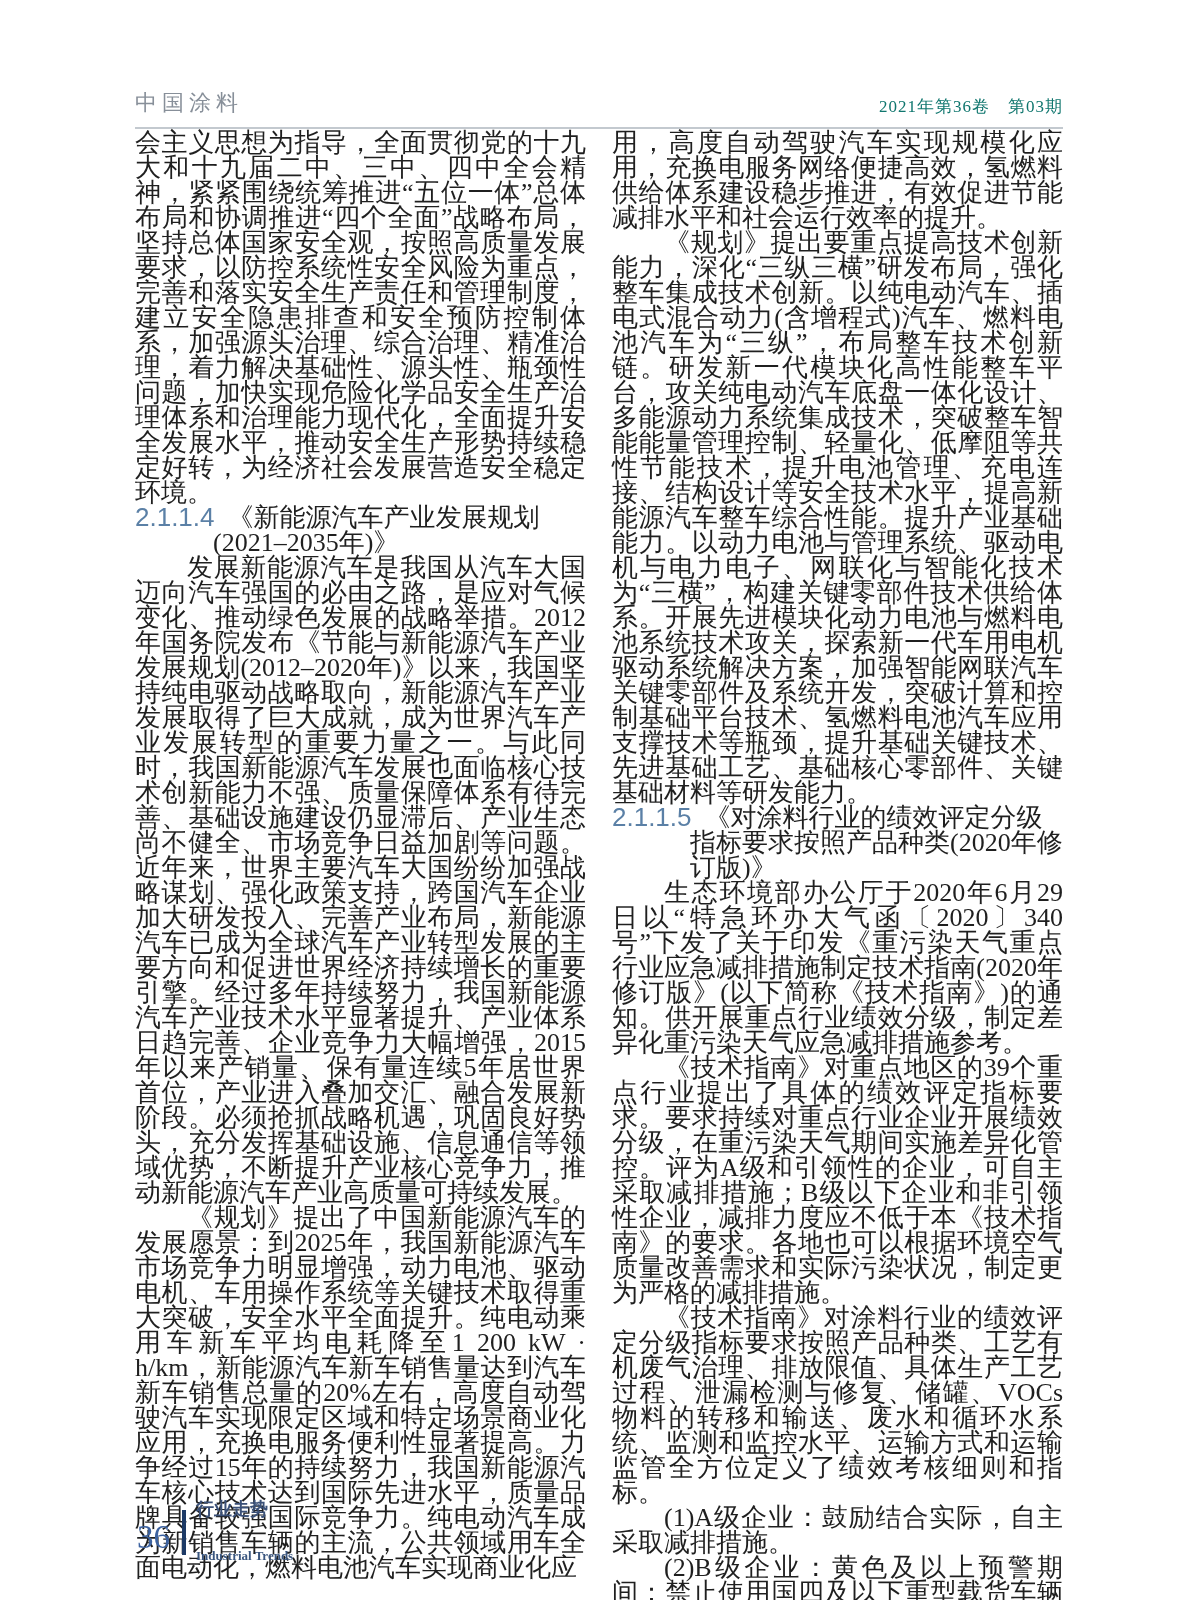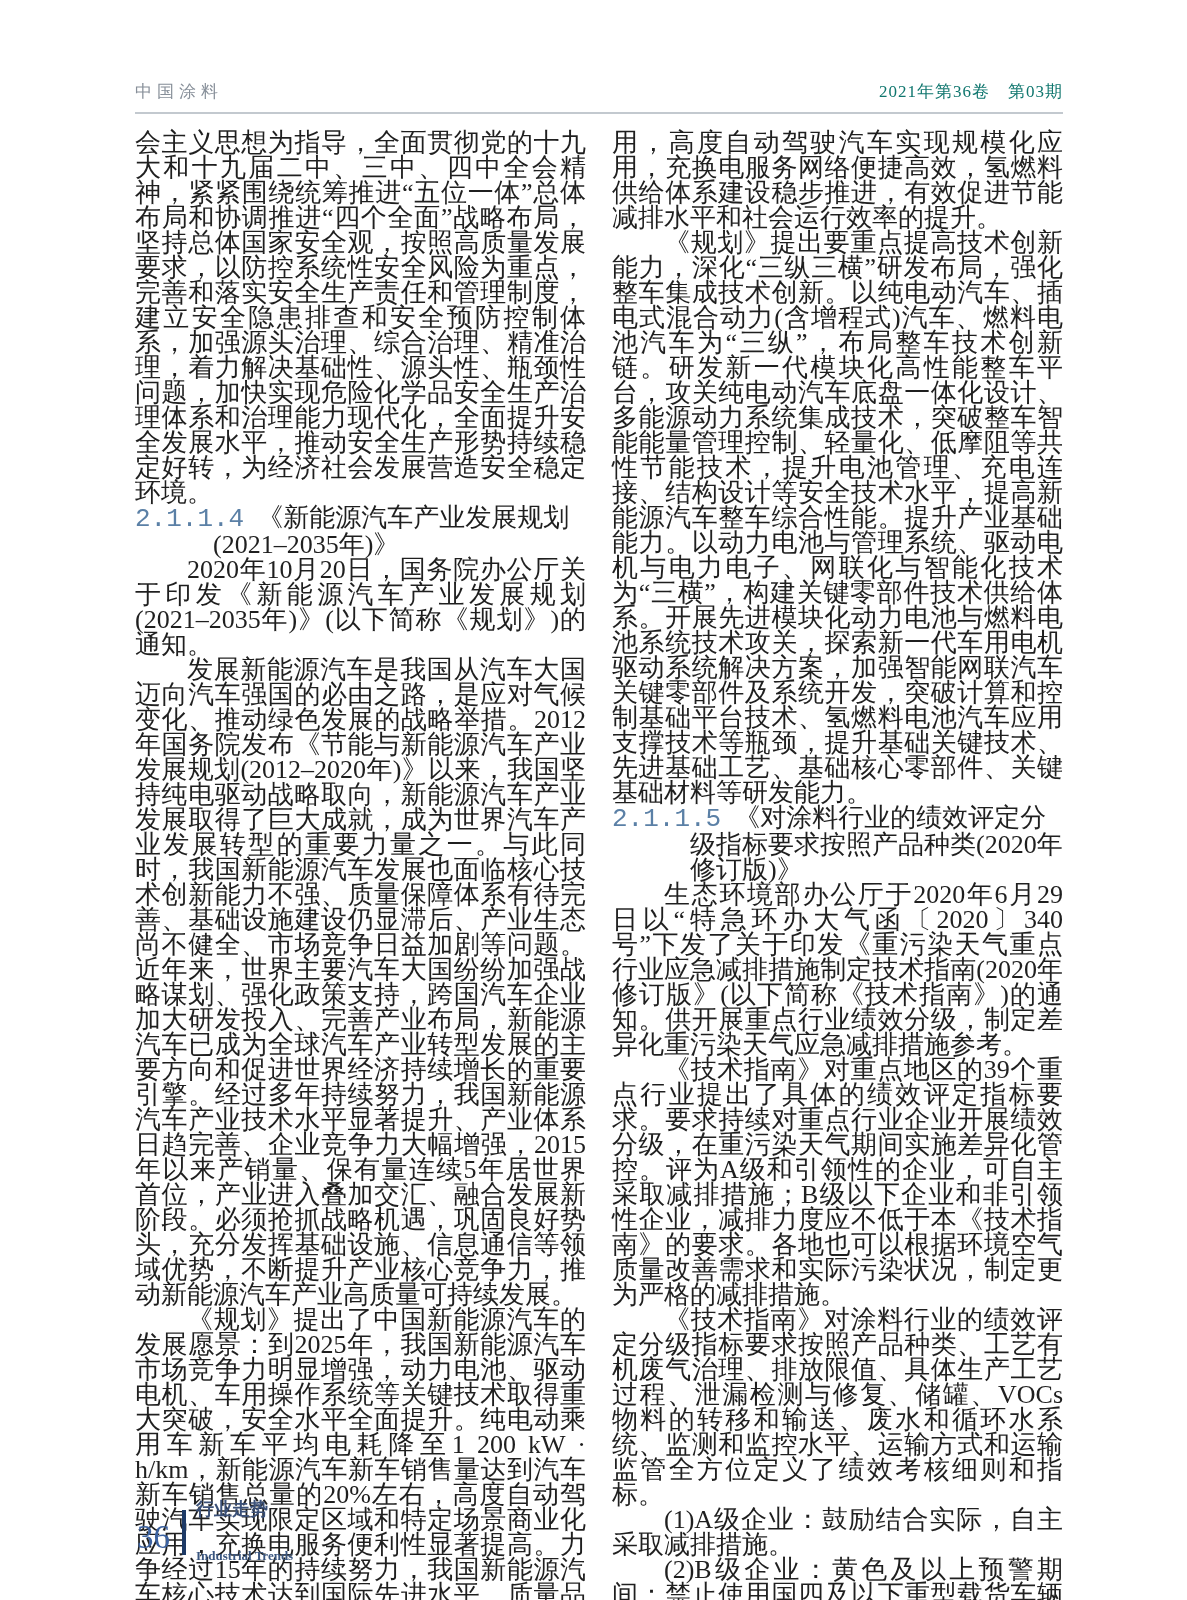--- a/index.html
+++ b/index.html
@@ -20,23 +20,24 @@
     left: 135px;
     right: 124px;
     top: 80px;
     display: flex;
     justify-content: space-between;
     align-items: flex-end;
     padding-bottom: 9px;
     border-bottom: 2px solid #c3c9cf;
   }
   .journal-title {
-    font-size: 17px;
+    font-size: 22px;
     color: #878f99;
     letter-spacing: 5px;
+    margin-top: 8px;
   }
   .issue-info {
     font-size: 17px;
     color: #0f766e;
     letter-spacing: 1px;
   }
 
   
   .content {
     position: absolute;
@@ -54,21 +55,21 @@
   }
   .col p { margin: 0; }
   .para-indent { text-indent: 2em; }
 
   .sec-heading {
     padding-left: 78px;
     text-indent: -78px;
     text-align: left;
   }
   .sec-num {
-    font-family: Liberation Mono, monospace;
+    font-family: Liberation Sans, sans-serif;
     color: #5b80a6;
     margin-right: 13px;
   }
 
   
   .page-footer {
     position: absolute;
     left: 137px;
     top: 1500px;
     display: flex;
@@ -109,21 +110,20 @@
   <div class="page-header">
     <span class="journal-title">中国涂料</span>
     <span class="issue-info">2021年第36卷　第03期</span>
   </div>
 
   <div class="content">
 
     <div class="col">
       <p>会主义思想为指导，全面贯彻党的十九大和十九届二中、三中、四中全会精神，紧紧围绕统筹推进“五位一体”总体布局和协调推进“四个全面”战略布局，坚持总体国家安全观，按照高质量发展要求，以防控系统性安全风险为重点，完善和落实安全生产责任和管理制度，建立安全隐患排查和安全预防控制体系，加强源头治理、综合治理、精准治理，着力解决基础性、源头性、瓶颈性问题，加快实现危险化学品安全生产治理体系和治理能力现代化，全面提升安全发展水平，推动安全生产形势持续稳定好转，为经济社会发展营造安全稳定环境。</p>
       <p class="sec-heading"><span class="sec-num">2.1.1.4</span><span>《新能源汽车产业发展规划(2021–2035年)》</span></p>
-      <p class="para-indent">2020年10月20日，国务院办公厅关于印发《新能源汽车产业发展规划(2021–2035年)》(以下简称《规划》)的通知。</p>
       <p class="para-indent">发展新能源汽车是我国从汽车大国迈向汽车强国的必由之路，是应对气候变化、推动绿色发展的战略举措。2012年国务院发布《节能与新能源汽车产业发展规划(2012–2020年)》以来，我国坚持纯电驱动战略取向，新能源汽车产业发展取得了巨大成就，成为世界汽车产业发展转型的重要力量之一。与此同时，我国新能源汽车发展也面临核心技术创新能力不强、质量保障体系有待完善、基础设施建设仍显滞后、产业生态尚不健全、市场竞争日益加剧等问题。近年来，世界主要汽车大国纷纷加强战略谋划、强化政策支持，跨国汽车企业加大研发投入、完善产业布局，新能源汽车已成为全球汽车产业转型发展的主要方向和促进世界经济持续增长的重要引擎。经过多年持续努力，我国新能源汽车产业技术水平显著提升、产业体系日趋完善、企业竞争力大幅增强，2015年以来产销量、保有量连续5年居世界首位，产业进入叠加交汇、融合发展新阶段。必须抢抓战略机遇，巩固良好势头，充分发挥基础设施、信息通信等领域优势，不断提升产业核心竞争力，推动新能源汽车产业高质量可持续发展。</p>
       <p class="para-indent">《规划》提出了中国新能源汽车的发展愿景：到2025年，我国新能源汽车市场竞争力明显增强，动力电池、驱动电机、车用操作系统等关键技术取得重大突破，安全水平全面提升。纯电动乘用车新车平均电耗降至1 200 kW · h/km，新能源汽车新车销售量达到汽车新车销售总量的20%左右，高度自动驾驶汽车实现限定区域和特定场景商业化应用，充换电服务便利性显著提高。力争经过15年的持续努力，我国新能源汽车核心技术达到国际先进水平，质量品牌具备较强国际竞争力。纯电动汽车成为新销售车辆的主流，公共领域用车全面电动化，燃料电池汽车实现商业化应</p>
     </div>
 
     <div class="col">
       <p>用，高度自动驾驶汽车实现规模化应用，充换电服务网络便捷高效，氢燃料供给体系建设稳步推进，有效促进节能减排水平和社会运行效率的提升。</p>
       <p class="para-indent">《规划》提出要重点提高技术创新能力，深化“三纵三横”研发布局，强化整车集成技术创新。以纯电动汽车、插电式混合动力(含增程式)汽车、燃料电池汽车为“三纵”，布局整车技术创新链。研发新一代模块化高性能整车平台，攻关纯电动汽车底盘一体化设计、多能源动力系统集成技术，突破整车智能能量管理控制、轻量化、低摩阻等共性节能技术，提升电池管理、充电连接、结构设计等安全技术水平，提高新能源汽车整车综合性能。提升产业基础能力。以动力电池与管理系统、驱动电机与电力电子、网联化与智能化技术为“三横”，构建关键零部件技术供给体系。开展先进模块化动力电池与燃料电池系统技术攻关，探索新一代车用电机驱动系统解决方案，加强智能网联汽车关键零部件及系统开发，突破计算和控制基础平台技术、氢燃料电池汽车应用支撑技术等瓶颈，提升基础关键技术、先进基础工艺、基础核心零部件、关键基础材料等研发能力。</p>
       <p class="sec-heading"><span class="sec-num">2.1.1.5</span><span>《对涂料行业的绩效评定分级指标要求按照产品种类(2020年修订版)》</span></p>
       <p class="para-indent">生态环境部办公厅于2020年6月29日以“特急环办大气函〔2020〕340号”下发了关于印发《重污染天气重点行业应急减排措施制定技术指南(2020年修订版》(以下简称《技术指南》)的通知。供开展重点行业绩效分级，制定差异化重污染天气应急减排措施参考。</p>
       <p class="para-indent">《技术指南》对重点地区的39个重点行业提出了具体的绩效评定指标要求。要求持续对重点行业企业开展绩效分级，在重污染天气期间实施差异化管控。评为A级和引领性的企业，可自主采取减排措施；B级以下企业和非引领性企业，减排力度应不低于本《技术指南》的要求。各地也可以根据环境空气质量改善需求和实际污染状况，制定更为严格的减排措施。</p>

